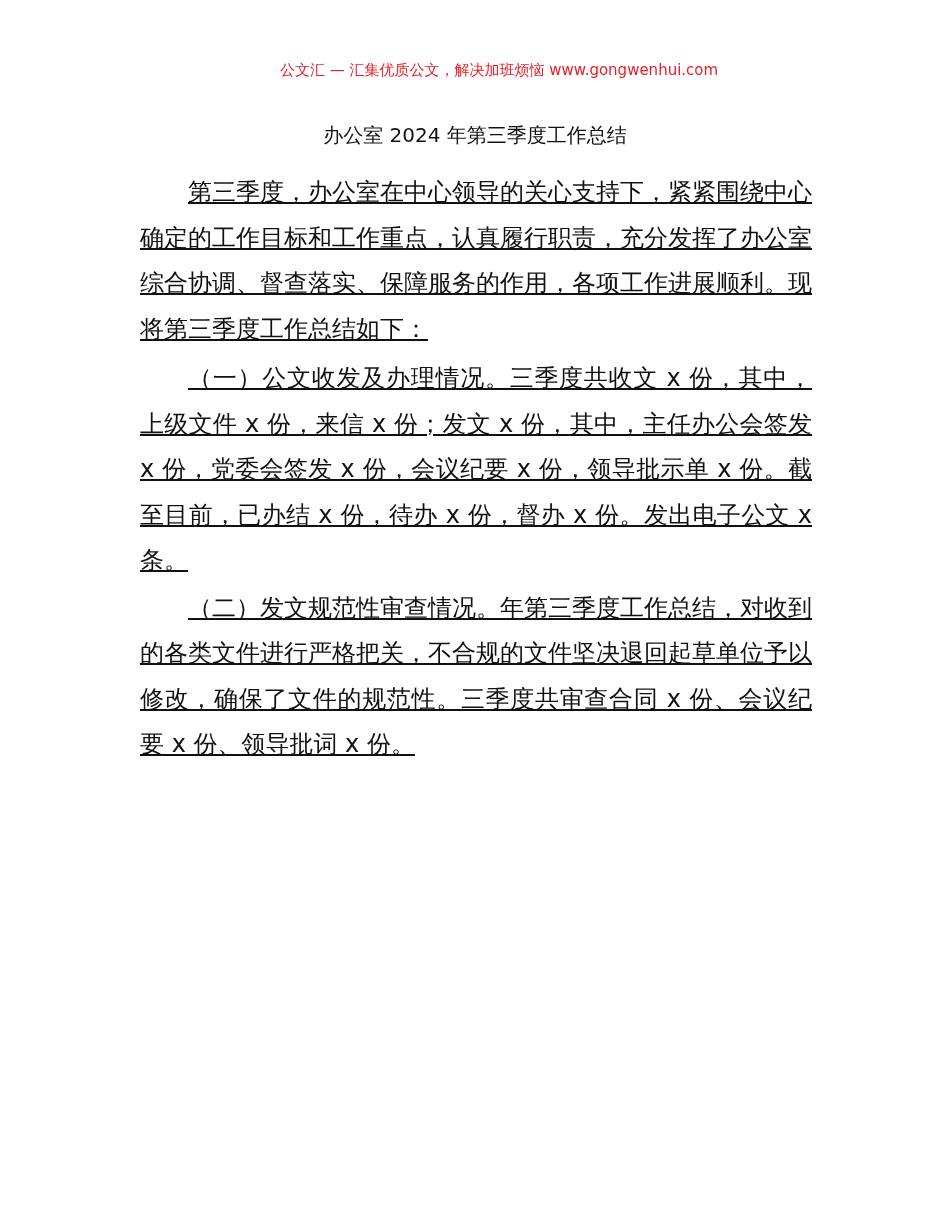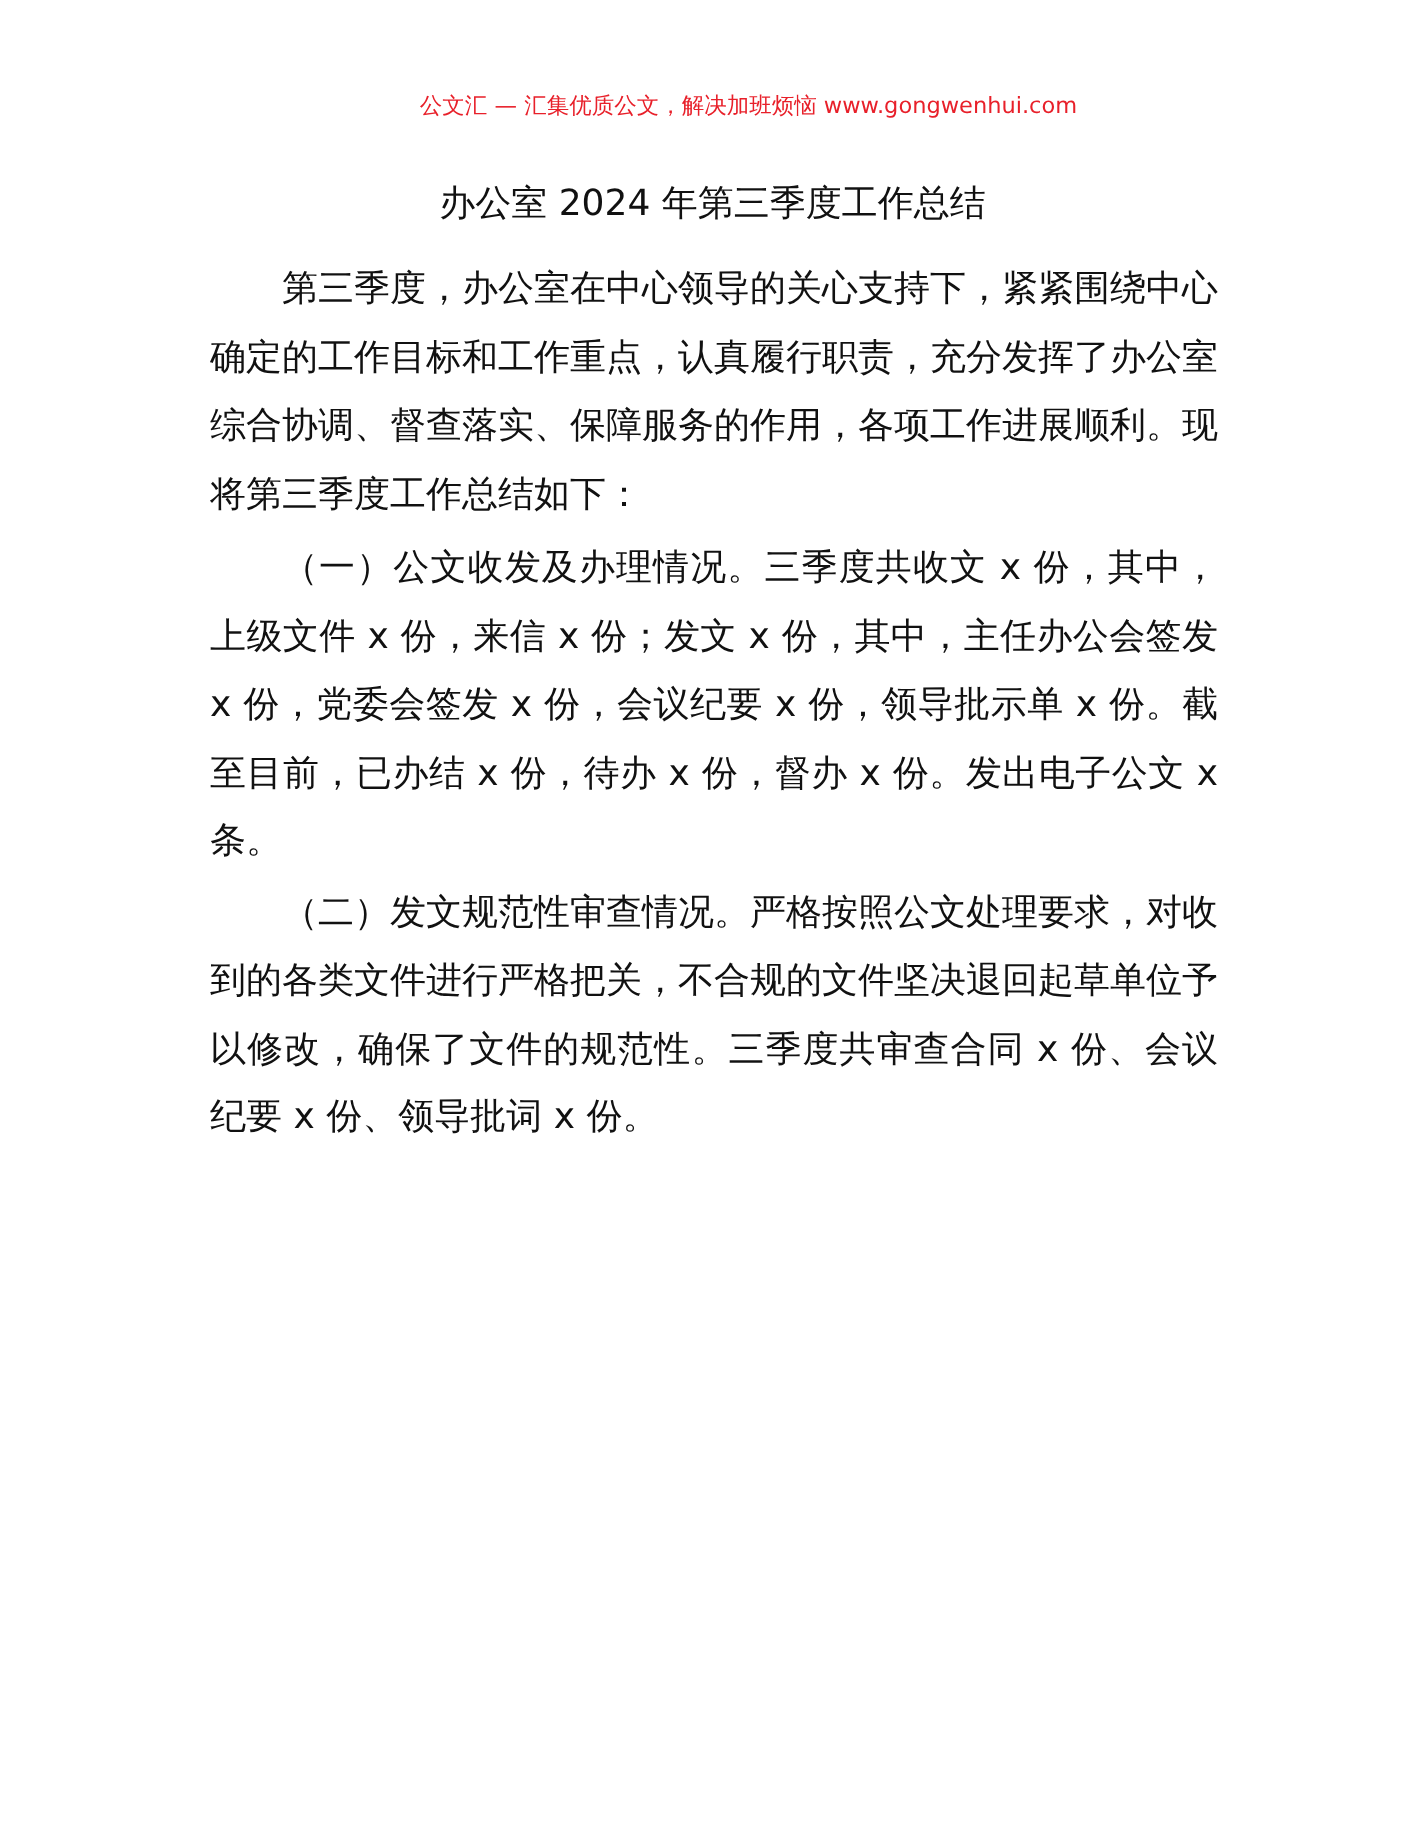--- a/index.html
+++ b/index.html
@@ -30,31 +30,32 @@
   .banner a {
     color: #e8202a;
     text-decoration: none;
   }
   .title {
     position: absolute;
     top: 114px;
     left: 0;
     width: 950px;
     text-align: center;
-    font-size: 24px;
+    font-size: 20px;
     line-height: 42px;
     color: #111111;
     font-weight: normal;
     margin: 0;
   }
   .content {
     position: absolute;
     top: 170px;
     left: 140px;
     width: 672px;
+    text-decoration: underline;
   }
   .para {
     margin: 0;
     font-size: 24px;
     line-height: 45.5px;
     text-indent: 48px;
     text-align: justify;
     color: #111111;
   }
   .gap {
@@ -77,15 +78,15 @@
 </div>
 
 <h1 class="title">办公室 2024 年第三季度工作总结</h1>
 
 <div class="content">
   <p class="para">第三季度，办公室在中心领导的关心支持下，紧紧围绕中心确定的工作目标和工作重点，认真履行职责，充分发挥了办公室综合协调、督查落实、保障服务的作用，各项工作进展顺利。现将第三季度工作总结如下：</p>
   <div class="gap"></div>
   <div class="gap"></div>
   <p class="para">（一）公文收发及办理情况。三季度共收文 x 份，其中，上级文件 x 份，来信 x 份；发文 x 份，其中，主任办公会签发 x 份，党委会签发 x 份，会议纪要 x 份，领导批示单 x 份。截至目前，已办结 x 份，待办 x 份，督办 x 份。发出电子公文 x 条。</p>
   <div class="gap"></div>
-  <p class="para">（二）发文规范性审查情况。严格按照公文处理要求，对收到的各类文件进行严格把关，不合规的文件坚决退回起草单位予以修改，确保了文件的规范性。三季度共审查合同 x 份、会议纪要 x 份、领导批词 x 份。</p>
+  <p class="para">（二）发文规范性审查情况。年第三季度工作总结，对收到的各类文件进行严格把关，不合规的文件坚决退回起草单位予以修改，确保了文件的规范性。三季度共审查合同 x 份、会议纪要 x 份、领导批词 x 份。</p>
   <div class="gap"></div>
 </div>
 
 </body></html>

